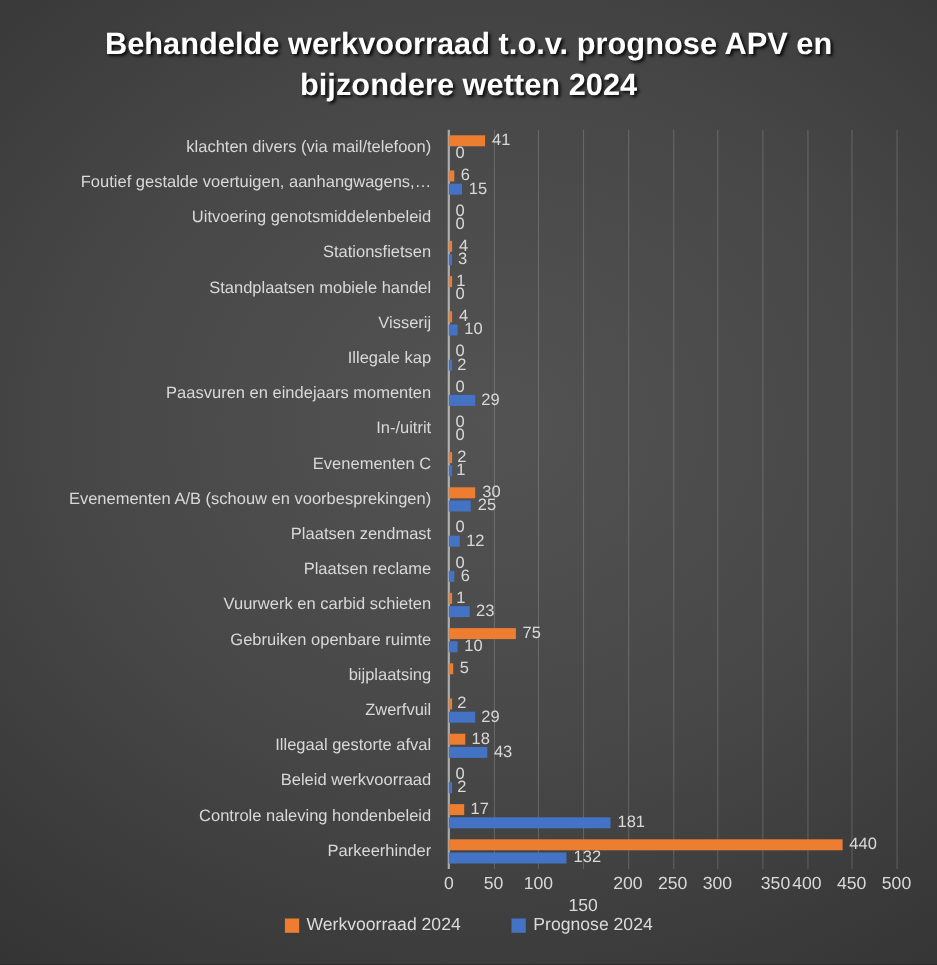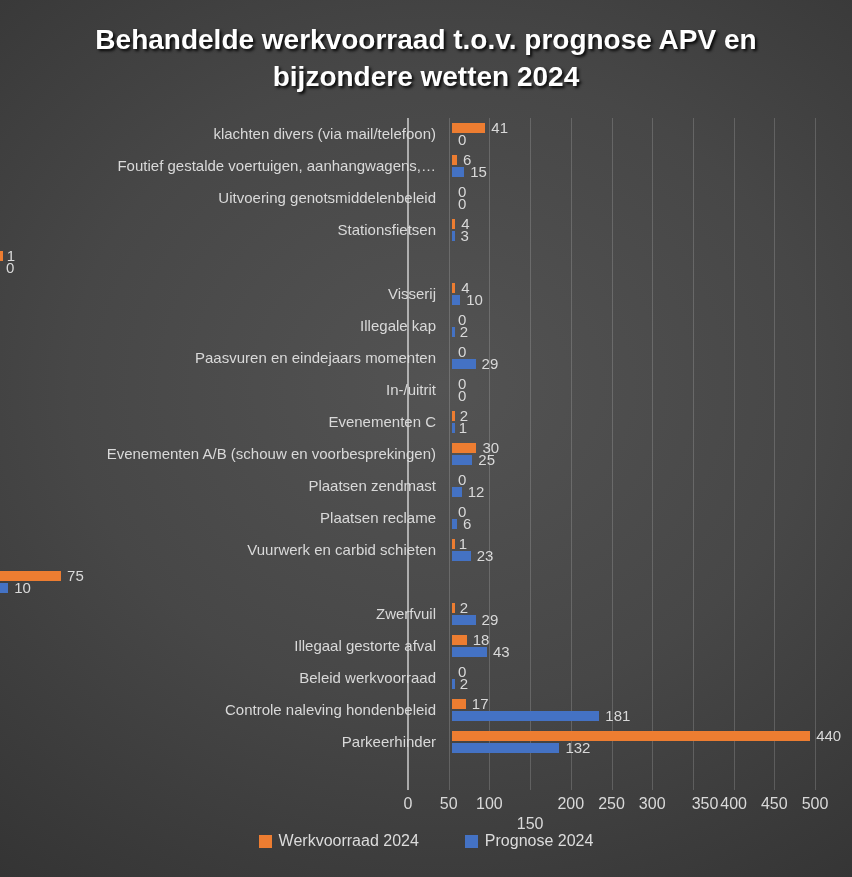--- a/index.html
+++ b/index.html
@@ -14,21 +14,21 @@
     font-size:28px;font-weight:bold;line-height:1.32;color:#ffffff;
     text-shadow:2px 2px 3px rgba(0,0,0,0.9);
   }
   .plot-rows{position:relative;height:672px;}
   .grid-overlay{position:absolute;left:408px;top:0;width:407px;height:672px;}
   .gridline{position:absolute;top:0;bottom:0;width:1px;background:rgba(255,255,255,0.17);}
   .gridline.axis-line{width:2px;margin-left:-1px;background:rgba(255,255,255,0.55);}
   .row{display:flex;height:32px;position:relative;}
   .cat-label{
     width:392px;padding-right:16px;text-align:right;font-size:15px;line-height:32px;
-    white-space:nowrap;overflow:hidden;color:#D9D9D9;flex:none;padding-left:44px;
+    white-space:nowrap;overflow:hidden;color:#D9D9D9;flex:none;
   }
   .bars{position:relative;width:444px;flex:none;}
   .bar{position:absolute;left:0;height:10px;}
   .val-label{position:absolute;font-size:15px;line-height:16px;color:#D9D9D9;white-space:nowrap;}
   .x-ticks{position:relative;margin-left:408px;width:420px;height:28px;font-size:16px;color:#D9D9D9;}
   .x-tick{position:absolute;top:5px;transform:translateX(-50%);}
   .legend{display:flex;justify-content:center;gap:46px;margin-top:14px;font-size:16px;color:#DCDCDC;}
   .legend-item{display:flex;align-items:center;gap:7px;}
   .swatch{width:13px;height:13px;flex:none;}
 </style>
@@ -82,20 +82,21 @@
         <div class="row">
           <div class="cat-label">Stationsfietsen</div>
           <div class="bars">
             <div class="bar" style="top: 5px; width: 3.256px; background: rgb(237, 125, 49);"></div>
             <div class="val-label" style="left: 9.256px; top: 2px;">4</div>
             <div class="bar" style="top: 17px; width: 2.5px; background: rgb(68, 114, 196);"></div>
             <div class="val-label" style="left: 8.442px; top: 14px;">3</div>
           </div>
         </div>
         <div class="row">
+          <div class="cat-label">Standplaatsen mobiele handel</div>
           <div class="bars">
             <div class="bar" style="top: 5px; width: 2.5px; background: rgb(237, 125, 49);"></div>
             <div class="val-label" style="left: 6.814px; top: 2px;">1</div>
             <div class="val-label" style="left: 6px; top: 14px;">0</div>
           </div>
         </div>
         <div class="row">
           <div class="cat-label">Visserij</div>
           <div class="bars">
             <div class="bar" style="top: 5px; width: 3.256px; background: rgb(237, 125, 49);"></div>
@@ -164,25 +165,33 @@
         <div class="row">
           <div class="cat-label">Vuurwerk en carbid schieten</div>
           <div class="bars">
             <div class="bar" style="top: 5px; width: 2.5px; background: rgb(237, 125, 49);"></div>
             <div class="val-label" style="left: 6.814px; top: 2px;">1</div>
             <div class="bar" style="top: 17px; width: 18.722px; background: rgb(68, 114, 196);"></div>
             <div class="val-label" style="left: 24.722px; top: 14px;">23</div>
           </div>
         </div>
         <div class="row">
+          <div class="cat-label">Gebruiken openbare ruimte</div>
           <div class="bars">
             <div class="bar" style="top: 5px; width: 61.05px; background: rgb(237, 125, 49);"></div>
             <div class="val-label" style="left: 67.05px; top: 2px;">75</div>
             <div class="bar" style="top: 17px; width: 8.14px; background: rgb(68, 114, 196);"></div>
             <div class="val-label" style="left: 14.14px; top: 14px;">10</div>
+          </div>
+        </div>
+        <div class="row">
+          <div class="cat-label">bijplaatsing</div>
+          <div class="bars">
+            <div class="bar" style="top: 5px; width: 4.07px; background: rgb(237, 125, 49);"></div>
+            <div class="val-label" style="left: 10.07px; top: 2px;">5</div>
           </div>
         </div>
         <div class="row">
           <div class="cat-label">Zwerfvuil</div>
           <div class="bars">
             <div class="bar" style="top: 5px; width: 2.5px; background: rgb(237, 125, 49);"></div>
             <div class="val-label" style="left: 7.628px; top: 2px;">2</div>
             <div class="bar" style="top: 17px; width: 23.606px; background: rgb(68, 114, 196);"></div>
             <div class="val-label" style="left: 29.606px; top: 14px;">29</div>
           </div>

